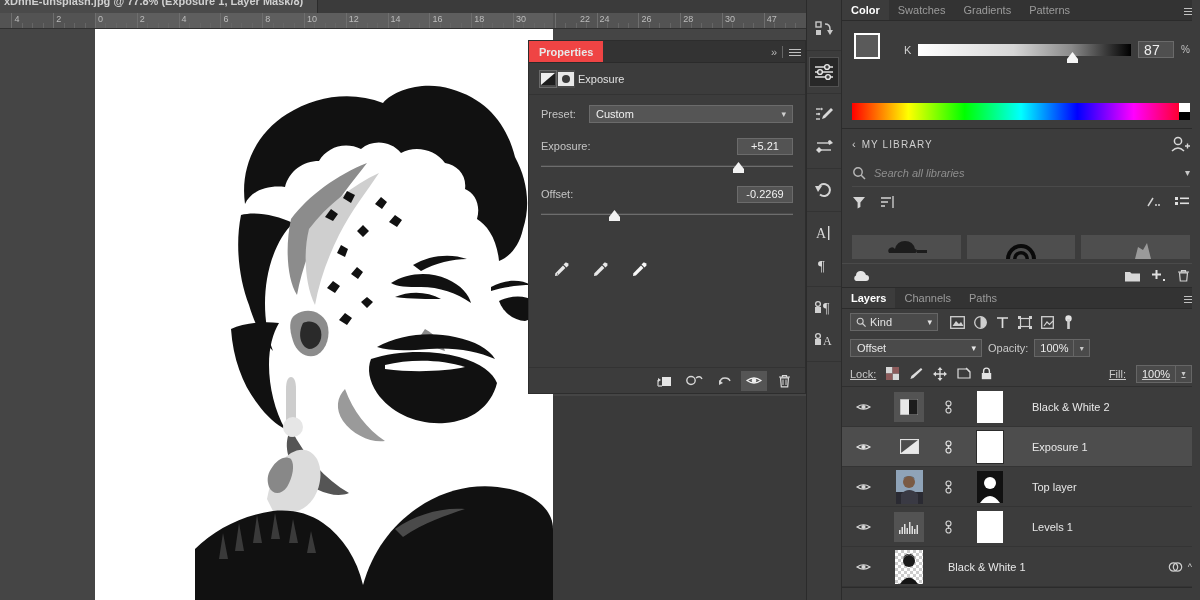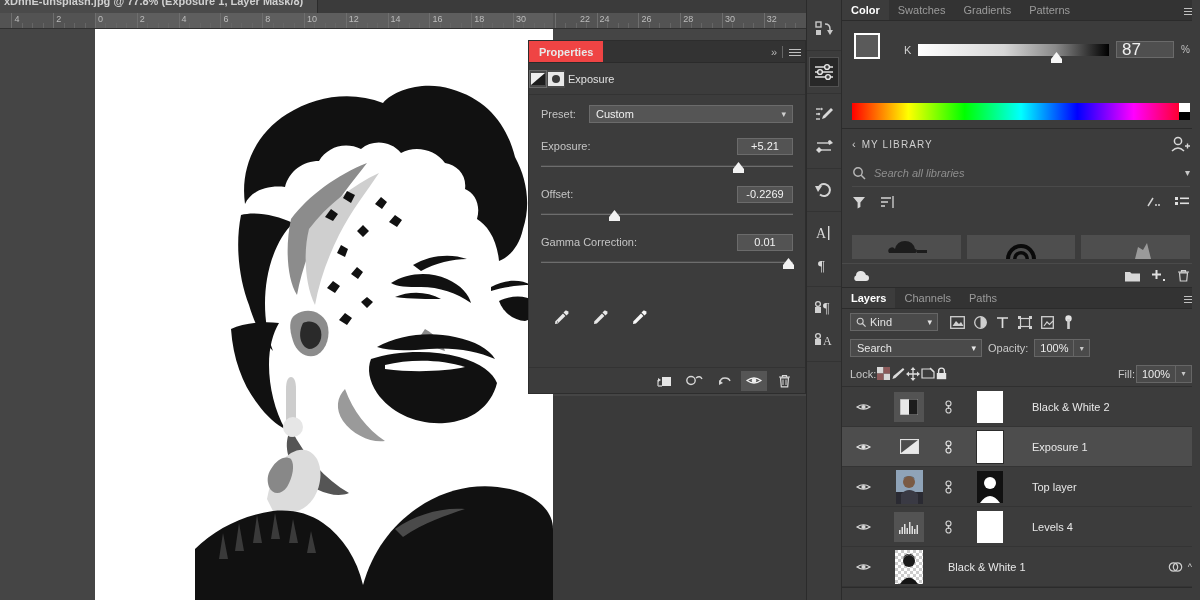--- a/index.html
+++ b/index.html
@@ -75,21 +75,21 @@
   .tabbar-right {
     position: absolute; right: 4px; top: 0; height: 22px;
     display: flex; align-items: center; gap: 6px;
   }
   .chev2 { font-size: 11px; color: #b5b5b5; letter-spacing: -1px; }
   .vsep { width: 1px; height: 12px; background: #666; }
   .burger { display: flex; flex-direction: column; gap: 2px; }
   .burger i { display: block; width: 12px; height: 1px; background: #c0c0c0; }
 
   .prop-head {
-    height: 32px; display: flex; align-items: center; padding: 0 0;
+    height: 32px; display: flex; align-items: center; padding: 0 10px;
     border-bottom: 1px solid #333;
   }
   .adj-icon {
     width: 18px; height: 18px; background: #4a4a4a; border: 1px solid #6a6a6a;
     display: flex; align-items: center; justify-content: center;
   }
   .mask-icon {
     width: 18px; height: 18px; background: #4a4a4a;
     display: flex; align-items: center; justify-content: center;
   }
@@ -171,22 +171,22 @@
     background: #000000; border: 2px solid #d8d8d8; z-index: -1;
   }
   .k-row { position: absolute; left: 62px; top: 20px; right: 10px; display: flex; align-items: center; gap: 7px; }
   .k-label { font-size: 11px; color: #d0d0d0; }
   .k-track {
     flex: 1; height: 12px; position: relative;
     background: linear-gradient(to right, #ffffff 0%, #d6d6d6 45%, #8a8a8a 72%, #000000 100%);
   }
   .k-knob { position: absolute; top: 8px; width: 11px; height: 11px; margin-left: -5px; }
   .k-num {
-    width: 58px; height: 17px; background: #4f4f4f; border: 1px solid #6a6a6a;
-    display: flex; align-items: center; padding-left: 5px; font-size: 17px; color: #f0f0f0;
+    width: 36px; height: 17px; background: #4f4f4f; border: 1px solid #6a6a6a;
+    display: flex; align-items: center; padding-left: 5px; font-size: 14px; color: #f0f0f0;
   }
   .k-pct { font-size: 10px; color: #c0c0c0; }
   .spectrum {
     position: absolute; left: 10px; bottom: 8px; right: 10px; height: 17px;
     background: linear-gradient(to right,
       #ff0000, #ff7f00, #ffff00, #7fff00, #00ff00, #00ff7f,
       #00ffff, #007fff, #0000ff, #7f00ff, #ff00ff, #ff007f, #ff0000);
     display: flex; justify-content: flex-end;
   }
   .spectrum-end { width: 11px; display: flex; flex-direction: column; }
@@ -248,22 +248,23 @@
   .mini-num {
     width: 40px; height: 18px; background: #4a4a4a; border: 1px solid #666;
     display: flex; align-items: center; justify-content: center;
     font-size: 11px; color: #ececec;
   }
   .stepper {
     width: 16px; height: 18px; background: #4a4a4a; border: 1px solid #666;
     border-left: 0; display: flex; align-items: center; justify-content: center;
   }
   .lock-row {
-    height: 26px; display: flex; align-items: center; gap: 1px; padding: 0 8px;
+    height: 26px; display: flex; align-items: center; gap: 10px; padding: 0 8px;
     border-bottom: 1px solid #2f2f2f;
+    text-decoration: underline;
   }
   .layer-row {
     height: 40px; display: flex; align-items: center; gap: 13px;
     border-bottom: 1px solid #343434; position: relative; padding-left: 6px;
   }
   .layer-row.selected { background: #4d4d4d; }
   .eye-cell { width: 30px; display: flex; align-items: center; justify-content: center; }
   .thumb-cell { width: 36px; display: flex; align-items: center; justify-content: center; }
   .thumb {
     width: 30px; height: 30px; background: #535353;
@@ -378,21 +379,21 @@
         <div class="lbl" style="left: 680.2px;">28</div>
         <div class="tickmin" style="left: 690.65px;"></div>
         <div class="tickmin" style="left: 701.1px;"></div>
         <div class="tickmin" style="left: 711.55px;"></div>
         <div class="tick" style="left: 722px;"></div>
         <div class="lbl" style="left: 722px;">30</div>
         <div class="tickmin" style="left: 732.45px;"></div>
         <div class="tickmin" style="left: 742.9px;"></div>
         <div class="tickmin" style="left: 753.35px;"></div>
         <div class="tick" style="left: 763.8px;"></div>
-        <div class="lbl" style="left: 763.8px;">32</div>
+        <div class="lbl" style="left: 763.8px;">47</div>
         <div class="tickmin" style="left: 774.25px;"></div>
         <div class="tickmin" style="left: 784.7px;"></div>
         <div class="tickmin" style="left: 795.15px;"></div>
       </div>
 
     <div class="doc-bg-left"></div>
     <div class="doc-bg-right"></div>
     <div class="doc-bg-under"></div>
 
     <div class="canvas-wrap">
@@ -536,34 +537,20 @@
           <div class="track-wrap">
             <div class="track"></div>
             <div class="knob" style="left:29%">
               <svg width="11" height="11" viewBox="0 0 11 11">
                   <path d="M5.5 0 L11 7 L11 11 L0 11 L0 7 Z" fill="#f2f2f2"></path>
                 </svg>
             </div>
           </div>
         </div>
 
-        <div class="slider-group">
-          <div class="slider-top">
-            <span class="lab">Gamma Correction:</span>
-            <span class="numbox">0.01</span>
-          </div>
-          <div class="track-wrap">
-            <div class="track"></div>
-            <div class="knob" style="left:98%">
-              <svg width="11" height="11" viewBox="0 0 11 11">
-                  <path d="M5.5 0 L11 7 L11 11 L0 11 L0 7 Z" fill="#f2f2f2"></path>
-                </svg>
-            </div>
-          </div>
-        </div>
 
         <div class="eyedroppers">
           <span>
             <svg width="17" height="17" viewBox="0 0 17 17">
               <path d="M12.5 1.5 a2.6 2.6 0 0 1 3 3 l-2 2 -3-3 z" fill="#e8e8e8"></path>
               <path d="M10 4.6 l2.4 2.4 -7.6 7.6 -2.8 .4 .4 -2.8 z" fill="#e8e8e8"></path>
               <path d="M4.4 12.3 l1 1 -1.6 .3 z" fill="#1a1a1a"></path>
             </svg>
           </span>
           <span>
@@ -910,21 +897,21 @@
             <svg width="11" height="15" viewBox="0 0 11 15">
               <circle cx="5.5" cy="3.5" r="3.2" fill="#e4e4e4"></circle>
               <rect x="4.2" y="4" width="2.6" height="10" fill="#cfcfcf"></rect>
             </svg>
           </span>
         </span>
       </div>
 
       <div class="blend-row">
         <span class="blend-select">
-          <span>Search</span>
+          <span>Offset</span>
           <span style="position:absolute;right:5px;font-size:9px">▾</span>
         </span>
         <span class="mini-label">Opacity:</span>
         <span style="display:flex">
           <span class="mini-num">100%</span>
           <span class="stepper">
             <span style="font-size:8px">▾</span>
           </span>
         </span>
       </div>
@@ -1077,21 +1064,21 @@
           </span>
         </span>
         <span class="link-cell">
           <svg width="9" height="14" viewBox="0 0 9 14">
             <path d="M4.5 1 a2.4 2.4 0 0 1 0 5 a2.4 2.4 0 0 1 0 -5 z M4.5 8 a2.4 2.4 0 0 1 0 5 a2.4 2.4 0 0 1 0 -5 z M4.5 5 v4" stroke="#cfcfcf" stroke-width="1.2" fill="none"></path>
           </svg>
         </span>
         <span class="mask-cell">
           <span class="mask-thumb"></span>
         </span>
-        <span class="layer-name">Levels 4</span>
+        <span class="layer-name">Levels 1</span>
       </div>
 
       <div class="layer-row">
         <span class="eye-cell">
           <svg width="15" height="10" viewBox="0 0 15 10">
             <path d="M1 5 q6.5 -4.5 13 0 q-6.5 4.5 -13 0 z" fill="none" stroke="#d8d8d8" stroke-width="1.2"></path>
             <circle cx="7.5" cy="5" r="2.1" fill="#d8d8d8"></circle>
           </svg>
         </span>
         <span class="thumb-cell">

